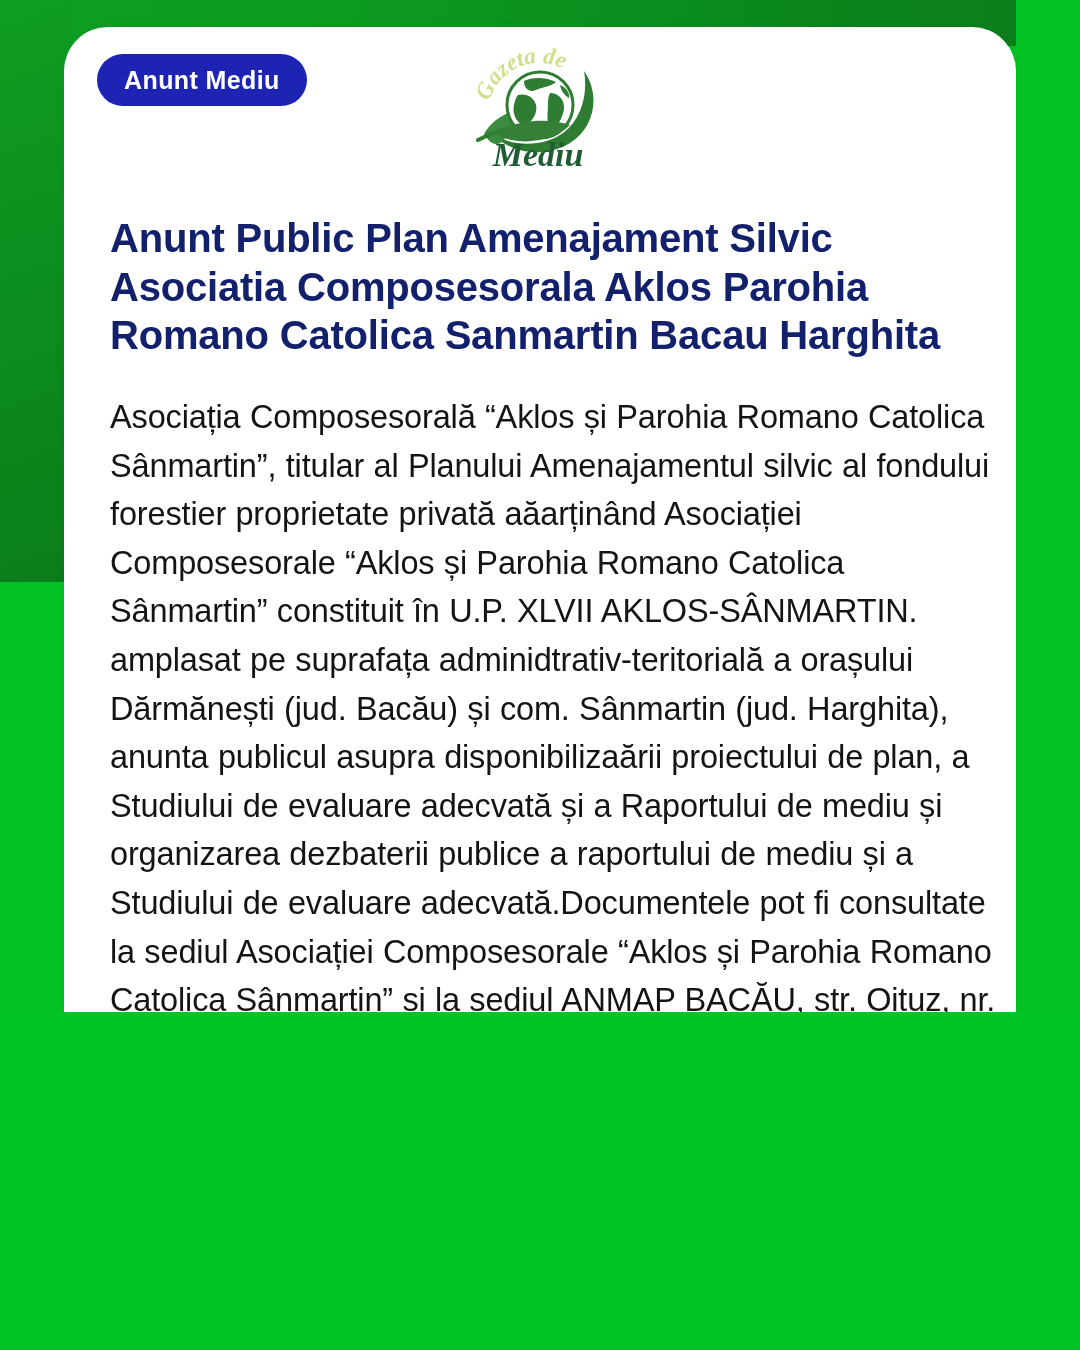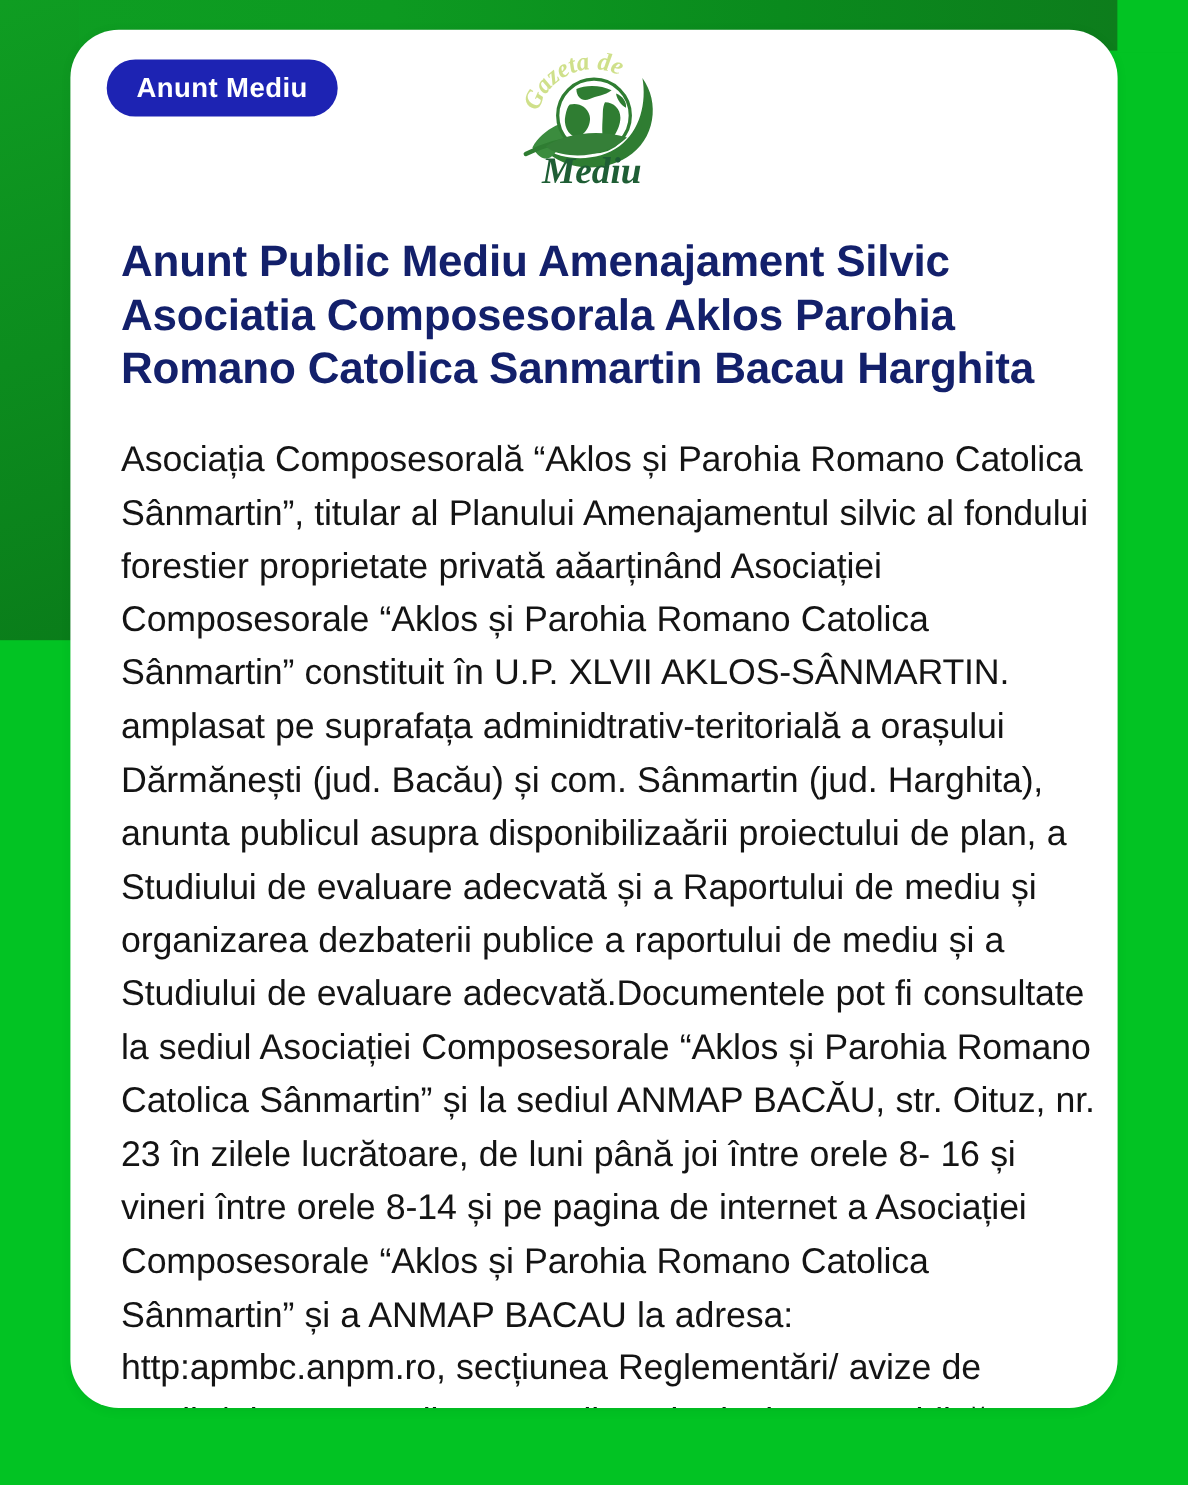--- a/index.html
+++ b/index.html
@@ -10,21 +10,21 @@
     width: 1080px;
     height: 1350px;
     overflow: hidden;
     font-family: "Liberation Sans", sans-serif;
     background: #00c524;
   }
 
   #stage {
     position: relative;
     width: 1080px;
-    height: 1350px;
+    height: 1012px;
     overflow: hidden;
     background: #00c524;
   }
 
   
   .bg-base {
     position: absolute;
     inset: 0;
     background: #02c323;
   }
@@ -170,20 +170,20 @@
 
             <text font-family="'Liberation Serif', serif" font-size="23" font-style="italic" fill="#cfe08a" font-weight="700">
               <textPath href="#arcTop" startOffset="4%">Gazeta de</textPath>
             </text>
 
             <text x="72" y="131" text-anchor="middle" font-family="'Liberation Serif', serif" font-size="34" font-style="italic" font-weight="700" fill="#1f5e35">Mediu</text>
           </svg>
         </div>
       </div>
 
-      <h1 class="title">Anunt Public Mediu Amenajament Silvic Asociatia Composesorala Aklos Parohia Romano Catolica Sanmartin Bacau Harghita</h1>
+      <h1 class="title">Anunt Public Plan Amenajament Silvic Asociatia Composesorala Aklos Parohia Romano Catolica Sanmartin Bacau Harghita</h1>
 
       <div class="body-text">Asociația Composesorală “Aklos și Parohia Romano Catolica Sânmartin”, titular al Planului Amenajamentul silvic al fondului forestier proprietate privată aăarținând Asociației Composesorale “Aklos și Parohia Romano Catolica Sânmartin” constituit în U.P. XLVII AKLOS-SÂNMARTIN. amplasat pe suprafața adminidtrativ-teritorială a orașului Dărmănești (jud. Bacău) și com. Sânmartin (jud. Harghita), anunta publicul asupra disponibilizaării proiectului de plan, a Studiului de evaluare adecvată și a Raportului de mediu și organizarea dezbaterii publice a raportului de mediu și a Studiului de evaluare adecvată.Documentele pot fi consultate la sediul Asociației Composesorale “Aklos și Parohia Romano Catolica Sânmartin” și la sediul ANMAP BACĂU, str. Oituz, nr. 23 în zilele lucrătoare, de luni până joi între orele 8- 16 și vineri între orele 8-14 și pe pagina de internet a Asociației Composesorale “Aklos și Parohia Romano Catolica Sânmartin” și a ANMAP BACAU la adresa: http:apmbc.anpm.ro, secțiunea Reglementări/ avize de mediu/ documentatii SEA Sedinta de dezbatere publică a</div>
 
     </div>
   </div>
 
 </div>
 
 </body></html>

